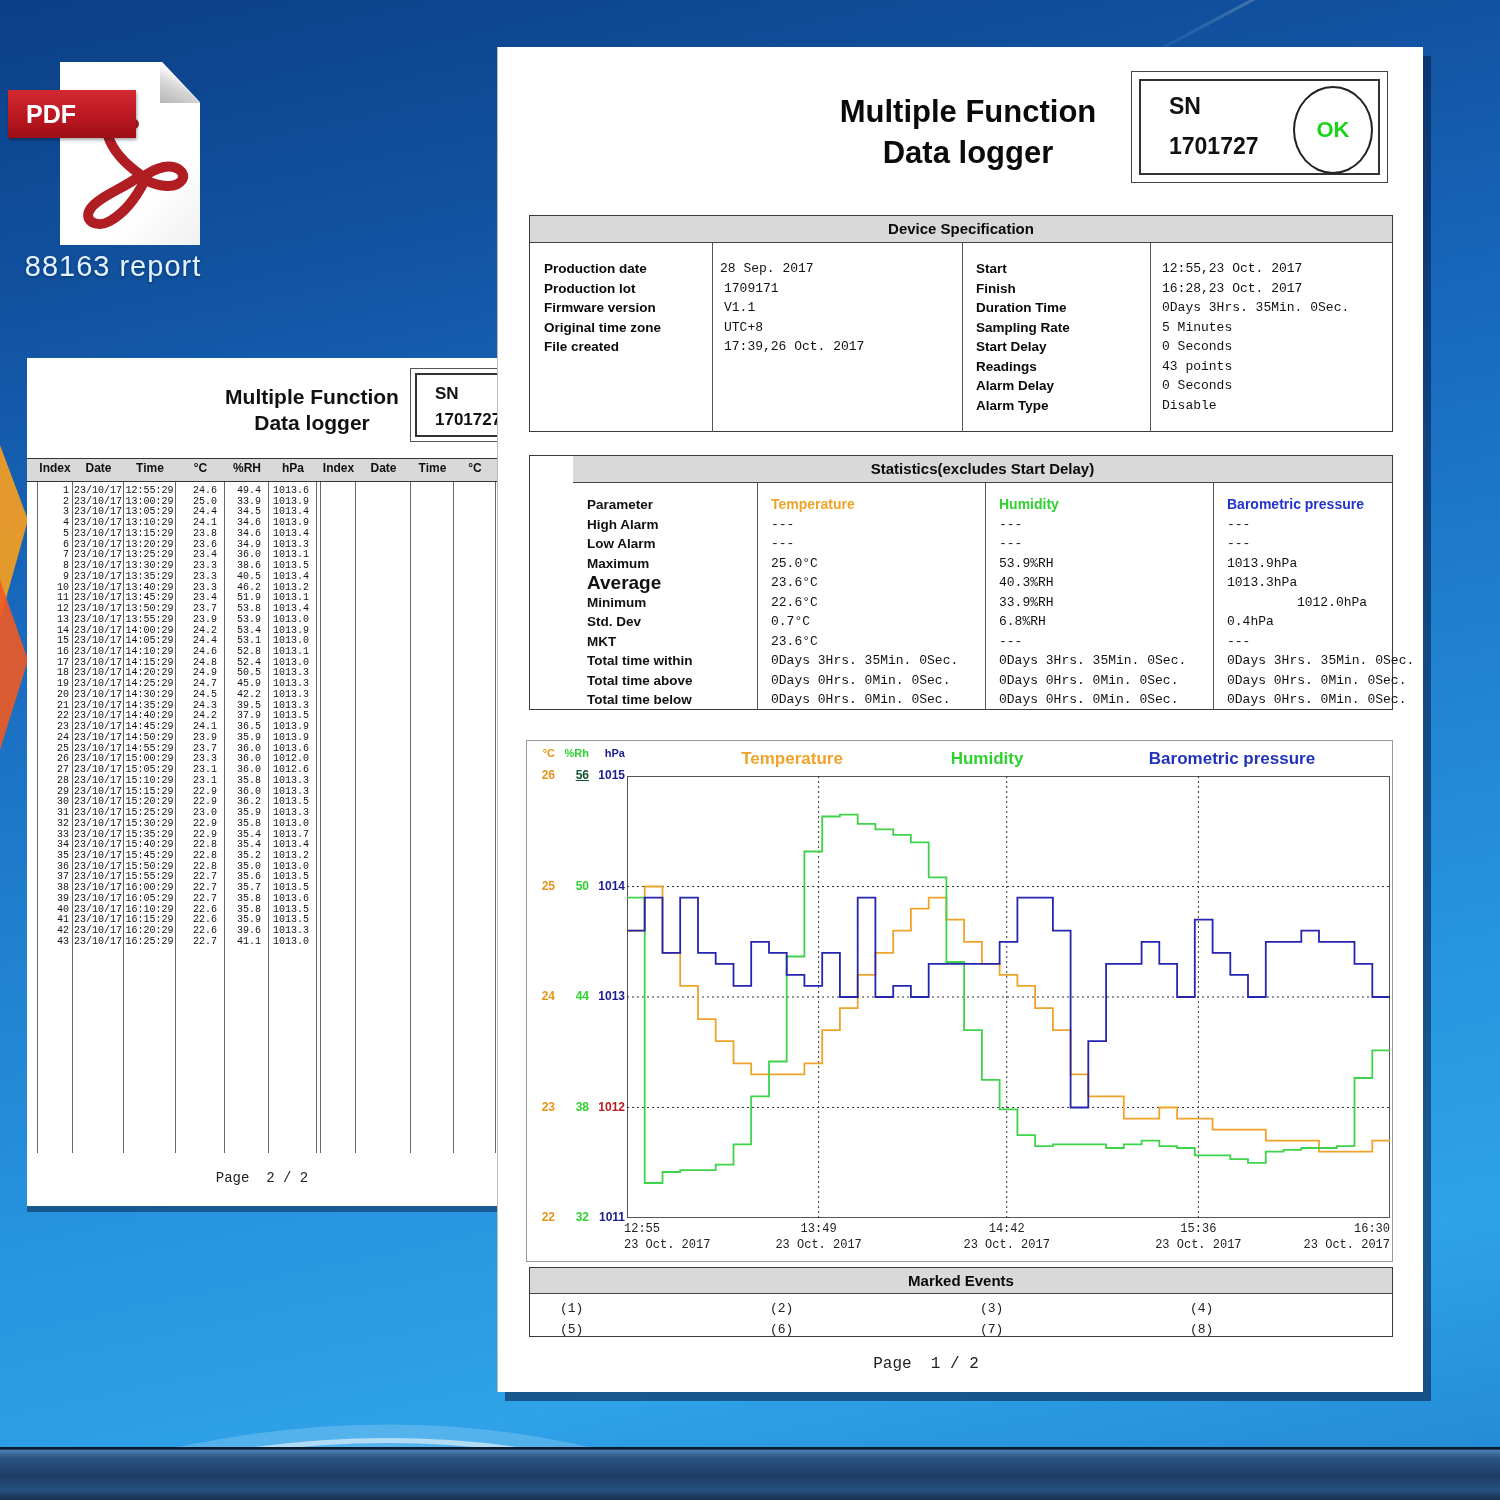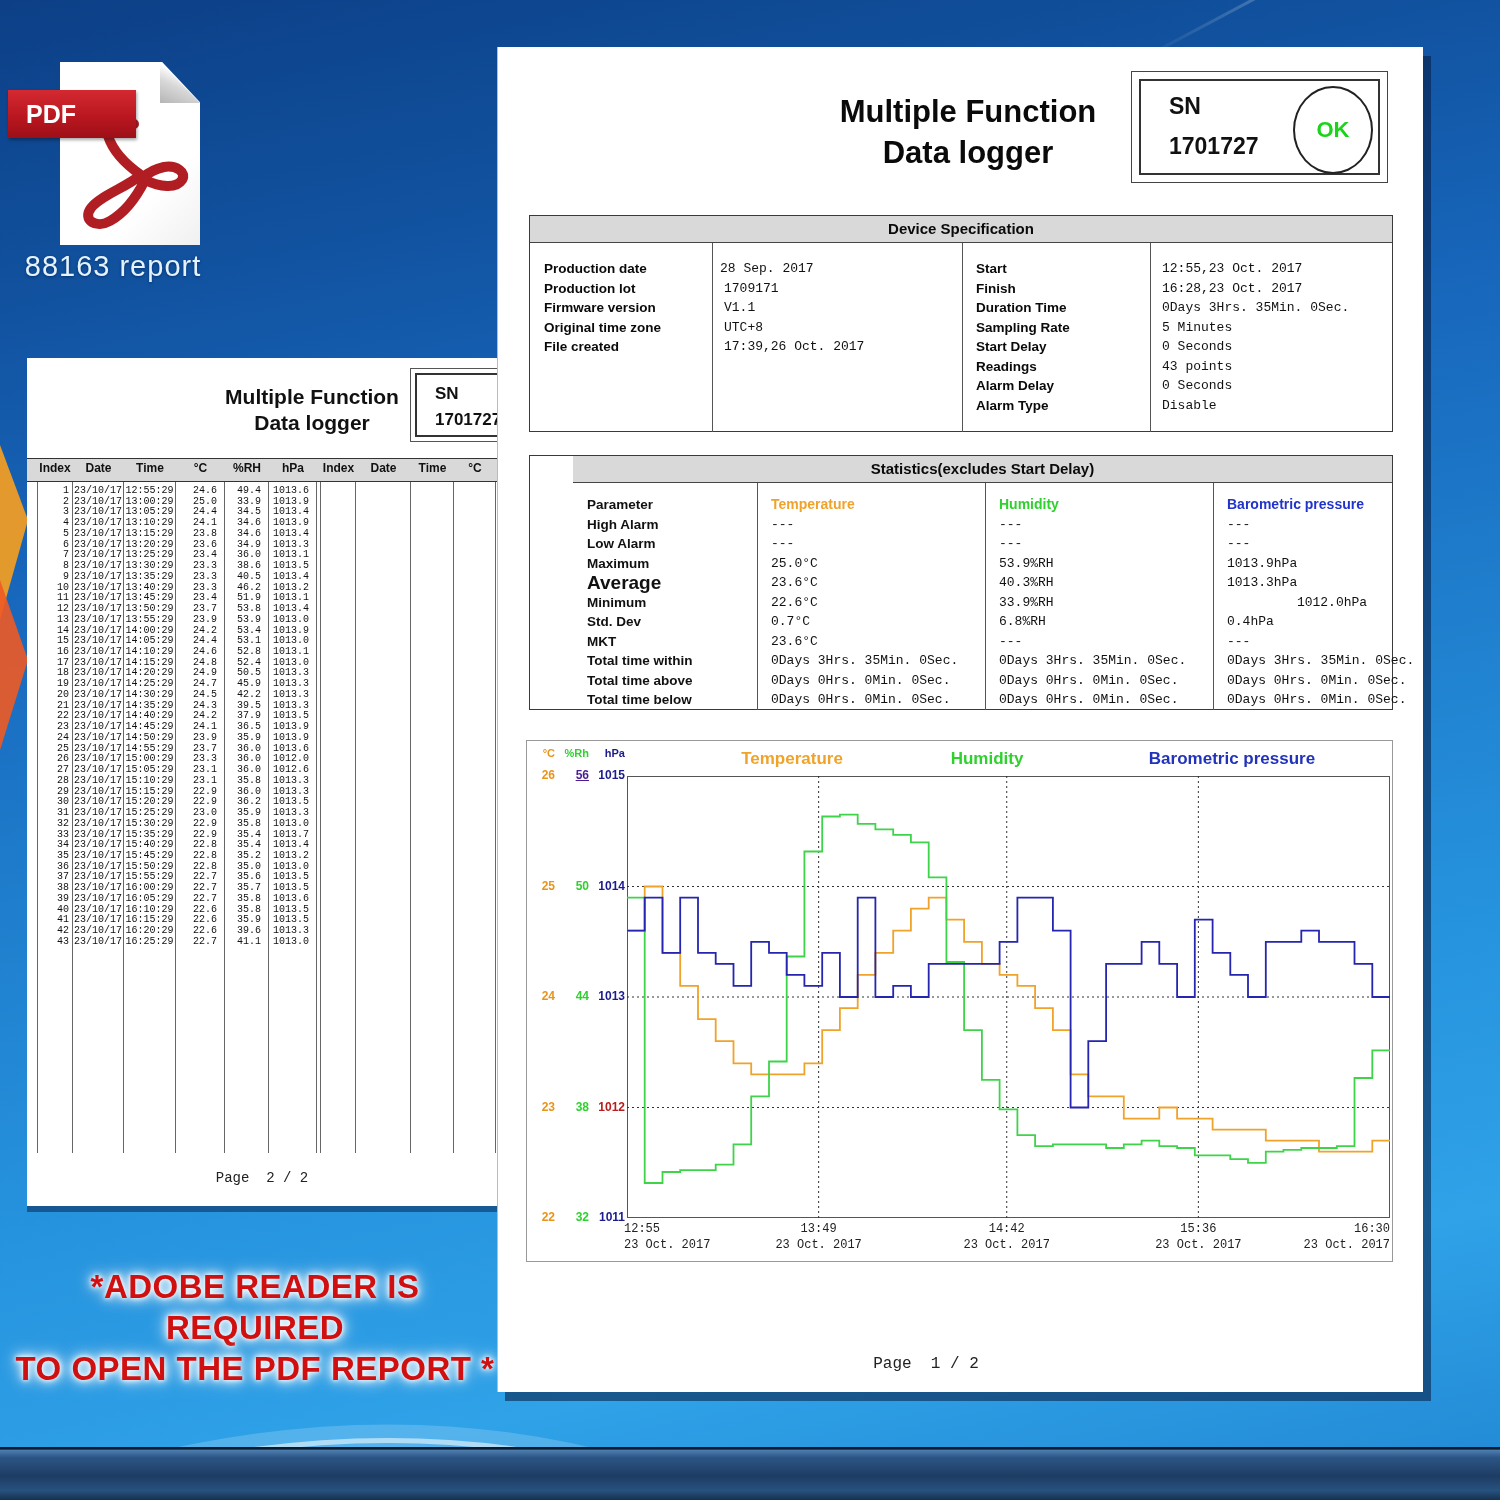--- a/index.html
+++ b/index.html
@@ -880,21 +880,21 @@
       <span class="legend" style="left:585px;width:240px;color:#2233bb;">Barometric pressure</span>
       <span class="unit-lab" style="left:2px;width:26px;color:#e8941a;">°C</span>
       <span class="unit-lab" style="left:32px;width:30px;color:#2ed12e;">%Rh</span>
       <span class="unit-lab" style="left:64px;width:34px;color:#1b1b8f;">hPa</span>
       <div id="yticks">
           <div class="ytick" style="left: 2px; width: 26px; top: 27px; color: rgb(232, 148, 26);">26</div>
           <div class="ytick" style="left: 2px; width: 26px; top: 137.5px; color: rgb(232, 148, 26);">25</div>
           <div class="ytick" style="left: 2px; width: 26px; top: 248px; color: rgb(232, 148, 26);">24</div>
           <div class="ytick" style="left: 2px; width: 26px; top: 358.5px; color: rgb(232, 148, 26);">23</div>
           <div class="ytick" style="left: 2px; width: 26px; top: 469px; color: rgb(232, 148, 26);">22</div>
-          <div class="ytick" style="left: 32px; width: 30px; top: 27px; color: #4c1d95; text-decoration: underline;">56</div>
+          <div class="ytick" style="left: 32px; width: 30px; top: 27px; color: #14532d; text-decoration: underline;">56</div>
           <div class="ytick" style="left: 32px; width: 30px; top: 137.5px; color: rgb(46, 209, 46);">50</div>
           <div class="ytick" style="left: 32px; width: 30px; top: 248px; color: rgb(46, 209, 46);">44</div>
           <div class="ytick" style="left: 32px; width: 30px; top: 358.5px; color: rgb(46, 209, 46);">38</div>
           <div class="ytick" style="left: 32px; width: 30px; top: 469px; color: rgb(46, 209, 46);">32</div>
           <div class="ytick" style="left: 62px; width: 36px; top: 27px; color: rgb(27, 27, 143);">1015</div>
           <div class="ytick" style="left: 62px; width: 36px; top: 137.5px; color: rgb(27, 27, 143);">1014</div>
           <div class="ytick" style="left: 62px; width: 36px; top: 248px; color: rgb(27, 27, 143);">1013</div>
           <div class="ytick" style="left: 62px; width: 36px; top: 358.5px; color: #b91c1c;">1012</div>
           <div class="ytick" style="left: 62px; width: 36px; top: 469px; color: rgb(27, 27, 143);">1011</div>
         </div>
@@ -917,30 +917,39 @@
           <div class="xtick-d" style="top: 497px; width: 130px; left: 226.637px; text-align: center;">23 Oct. 2017</div>
           <div class="xtick-t" style="top: 481px; width: 130px; left: 414.726px; text-align: center;">14:42</div>
           <div class="xtick-d" style="top: 497px; width: 130px; left: 414.726px; text-align: center;">23 Oct. 2017</div>
           <div class="xtick-t" style="top: 481px; width: 130px; left: 606.363px; text-align: center;">15:36</div>
           <div class="xtick-d" style="top: 497px; width: 130px; left: 606.363px; text-align: center;">23 Oct. 2017</div>
           <div class="xtick-t" style="top: 481px; width: 130px; left: 733px; text-align: right;">16:30</div>
           <div class="xtick-d" style="top: 497px; width: 130px; left: 733px; text-align: right;">23 Oct. 2017</div>
         </div>
     </div>
 
+    <div class="rpt-table" style="left:31px;top:1220px;width:864px;height:70px;">
+      <div class="rpt-head" style="height:25px;line-height:25px;">Marked Events</div>
+      <div id="me-body" class="mono">
+          <div class="me-item" style="left: 30px; top: 7px;">(1)</div>
+          <div class="me-item" style="left: 240px; top: 7px;">(2)</div>
+          <div class="me-item" style="left: 450px; top: 7px;">(3)</div>
+          <div class="me-item" style="left: 660px; top: 7px;">(4)</div>
+          <div class="me-item" style="left: 30px; top: 28px;">(5)</div>
+          <div class="me-item" style="left: 240px; top: 28px;">(6)</div>
+          <div class="me-item" style="left: 450px; top: 28px;">(7)</div>
+          <div class="me-item" style="left: 660px; top: 28px;">(8)</div>
+        </div>
+    </div>
 
     <div class="pagelabel mono" style="left:278px;top:1308px;">
       <span>Page</span>&nbsp;&nbsp;<span>1 / 2</span>
     </div>
   </div>
 
-  <div id="warning" class="abs">
-    <div>*ADOBE READER IS REQUIRED</div>
-    <div>TO OPEN THE PDF REPORT *</div>
-  </div>
 
   <div id="taskbar" class="abs">
     
     
     
     
     
     
     
   </div>

